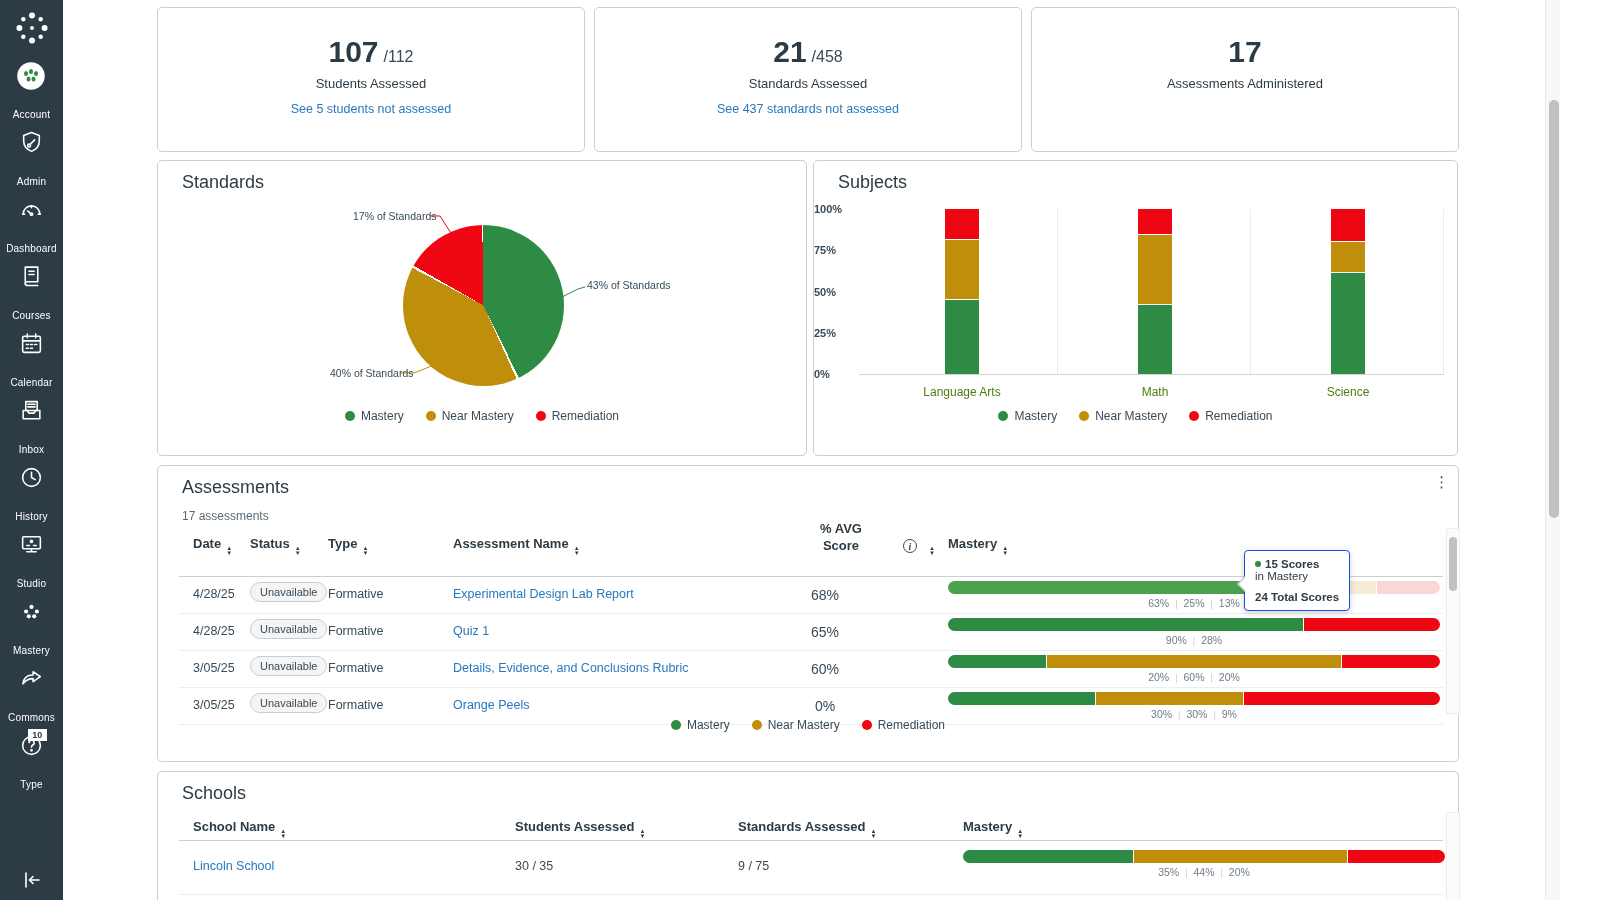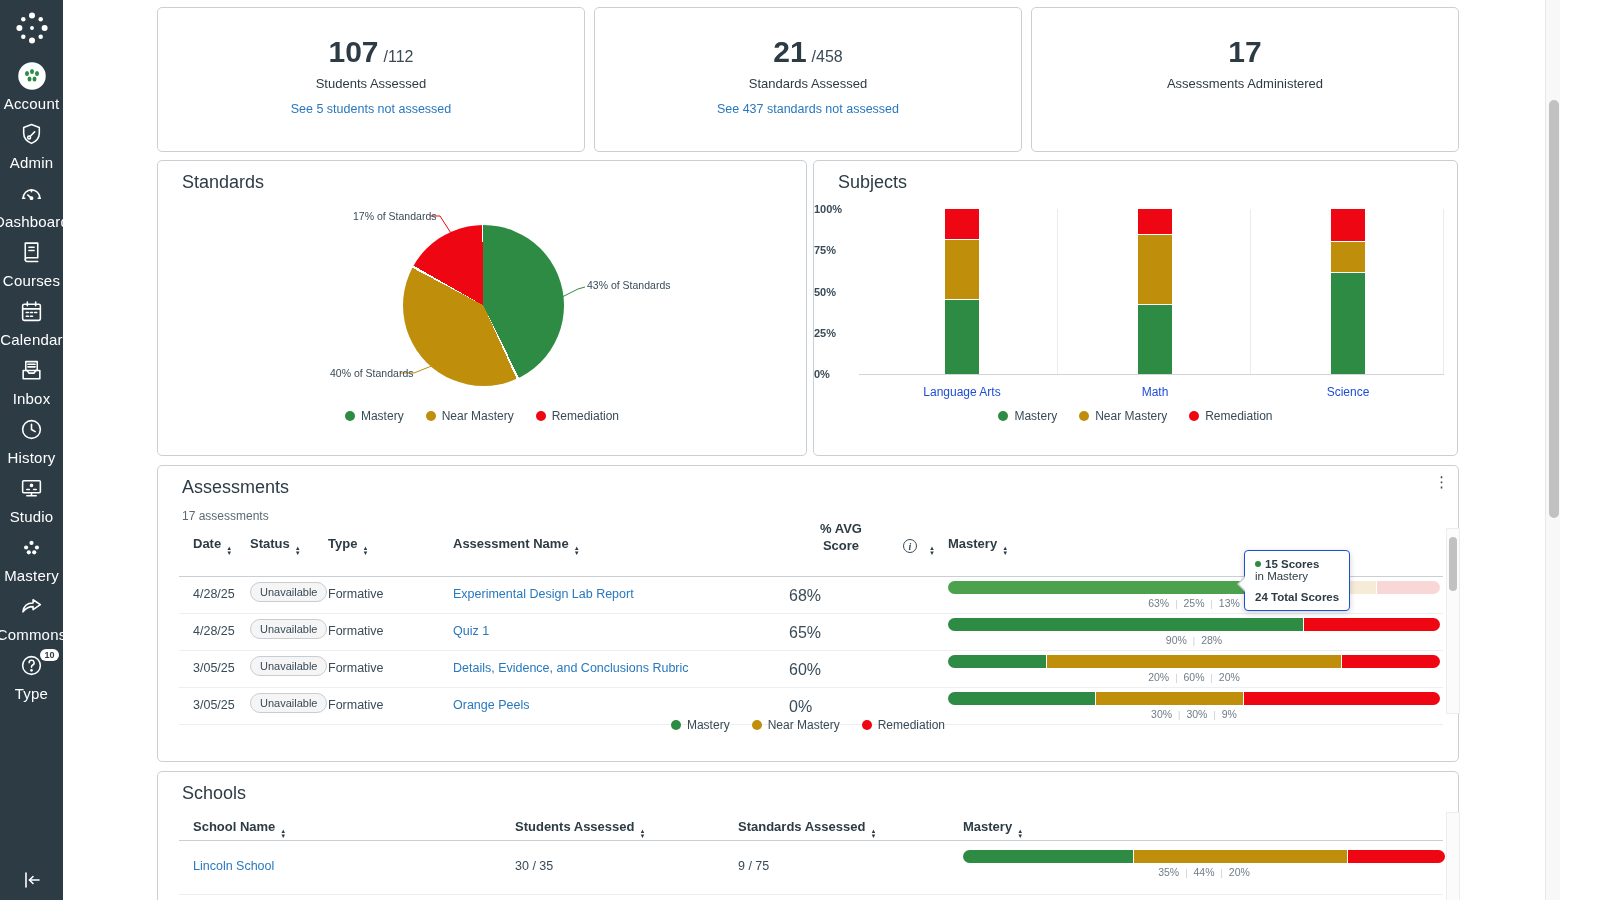--- a/index.html
+++ b/index.html
@@ -6,23 +6,23 @@
   body{width:1600px;height:900px;overflow:hidden;position:relative;background:#fff;
        font-family:"Liberation Sans",sans-serif;color:#394B58}
   a{text-decoration:none}
 
   
   .sidebar{position:absolute;left:0;top:0;width:63px;height:900px;background:#2D3B45;z-index:10;
            display:flex;flex-direction:column;align-items:center}
   .logo{margin:8px 0 10px;width:40px;height:40px;display:flex;align-items:center;justify-content:center;cursor:pointer}
   .side-item{width:100%;display:flex;flex-direction:column;align-items:center;padding:4px 0 5px;cursor:pointer;position:relative}
   .side-icon{height:27px;display:flex;align-items:center}
-  .side-label{font-size:15px;color:#fff;margin-top:6px;letter-spacing:.2px}
+  .side-label{font-size:10px;color:#fff;margin-top:20px;letter-spacing:.2px}
   .side-badge{position:absolute;top:1px;right:10px;background:#fff;color:#2D3B45;font-size:9px;font-weight:700;
-              border-radius:6px;padding:1.5px 4.5px;line-height:1}
+              border-radius:0;padding:1.5px 4.5px;line-height:1}
   .collapse{position:absolute;bottom:8px;left:0;width:63px;display:flex;justify-content:center;cursor:pointer}
 
   
   .card{position:absolute;background:#fff;border:1px solid #C9CFD4;border-radius:5px;box-sizing:border-box}
   .card-title{position:absolute;left:24px;top:11px;font-size:18px;color:#2D3B45}
 
   
   .stat-row{position:absolute;left:157px;top:7px;width:1302px;display:flex;gap:9px}
   .stat-card{flex:1;height:145px;background:#fff;border:1px solid #C9CFD4;border-radius:5px;
              box-sizing:border-box;text-align:center;padding-top:27px}
@@ -34,21 +34,21 @@
   
   #pie{position:absolute;left:245px;top:64px;width:161px;height:161px;border-radius:50%}
   .callout{position:absolute;font-size:10.5px;color:#394B58;white-space:nowrap}
   .pie-lines{position:absolute;left:0;top:0;pointer-events:none}
 
   
   .plot{position:absolute;left:45px;top:48px;width:585px;height:165px;border-bottom:1px solid #CFD5DA}
   .gridv{position:absolute;top:0;width:1px;height:165px;background:#E9EBED}
   .ytick{position:absolute;left:0;width:38px;text-align:left;font-size:11px;font-weight:700;color:#394B58}
   .bseg{position:absolute;width:34px;box-sizing:border-box}
-  .xcat{position:absolute;top:224px;width:140px;text-align:center;font-size:12px;color:#1d4ed8}
+  .xcat{position:absolute;top:224px;width:140px;text-align:center;font-size:12px;color:#4d7c0f}
 
   
   .legend{position:absolute;left:0;width:100%;display:flex;gap:22px;justify-content:center;
           font-size:12px;color:#394B58}
   .litem{display:flex;align-items:center;gap:6px}
   .ldot{width:10px;height:10px;border-radius:50%}
 
   
   .tbl-count{position:absolute;left:24px;top:43px;font-size:12px;color:#5B6B75}
   .hdr{position:absolute;top:70px;font-size:13px;font-weight:700;color:#2D3B45;white-space:nowrap;cursor:pointer}
@@ -59,21 +59,21 @@
   .info{position:absolute;left:745px;top:73px;width:14px;height:14px;border:1px solid #394B58;border-radius:50%;
         font-family:"Liberation Serif",serif;font-style:italic;font-weight:700;font-size:10px;color:#394B58;
         text-align:center;line-height:13px;cursor:pointer;box-sizing:border-box}
   .hdiv{position:absolute;left:21px;width:1264px;border-top:1px solid #C9CFD4}
   .arow{position:absolute;left:21px;width:1264px;height:37px;border-bottom:1px solid #EDEEF0}
   .c-date{position:absolute;left:14px;top:11px;font-size:12.5px;color:#394B58}
   .pill{position:absolute;left:71px;top:6px;font-size:11px;color:#394B58;background:#F5F5F5;
         border:1px solid #C7CDD1;border-radius:10px;padding:2.5px 9px;line-height:1.2}
   .c-type{position:absolute;left:149px;top:11px;font-size:12.5px;color:#394B58}
   .c-name{position:absolute;left:274px;top:11px;font-size:12.5px;color:#2878BE}
-  .c-score{position:absolute;left:610px;top:11px;width:72px;text-align:left;font-size:16px;color:#394B58}
+  .c-score{position:absolute;left:610px;top:11px;width:72px;text-align:center;font-size:14px;color:#394B58}
   .mbar{position:absolute;left:769px;top:5px;width:492px;height:13px;border-radius:7px;overflow:hidden;display:flex;cursor:pointer}
   .mseg{height:100%}
   .mseg:not(:last-child){margin-right:1px}
   .mlabels{position:absolute;left:769px;top:21px;width:492px;text-align:center;font-size:10.5px;color:#6F7D88;white-space:nowrap}
   .sep{color:#C7CDD1;font-size:9px;padding:0 6px;vertical-align:.5px}
   .kebab{position:absolute;left:1276px;top:8px;font-size:15px;color:#394B58;cursor:pointer;line-height:1}
 
   
   .srow{position:absolute;left:21px;top:69px;width:1264px;height:53px;border-bottom:1px solid #EDEEF0}
   .s-name{position:absolute;left:14px;top:18px;font-size:12.5px;color:#2878BE}

